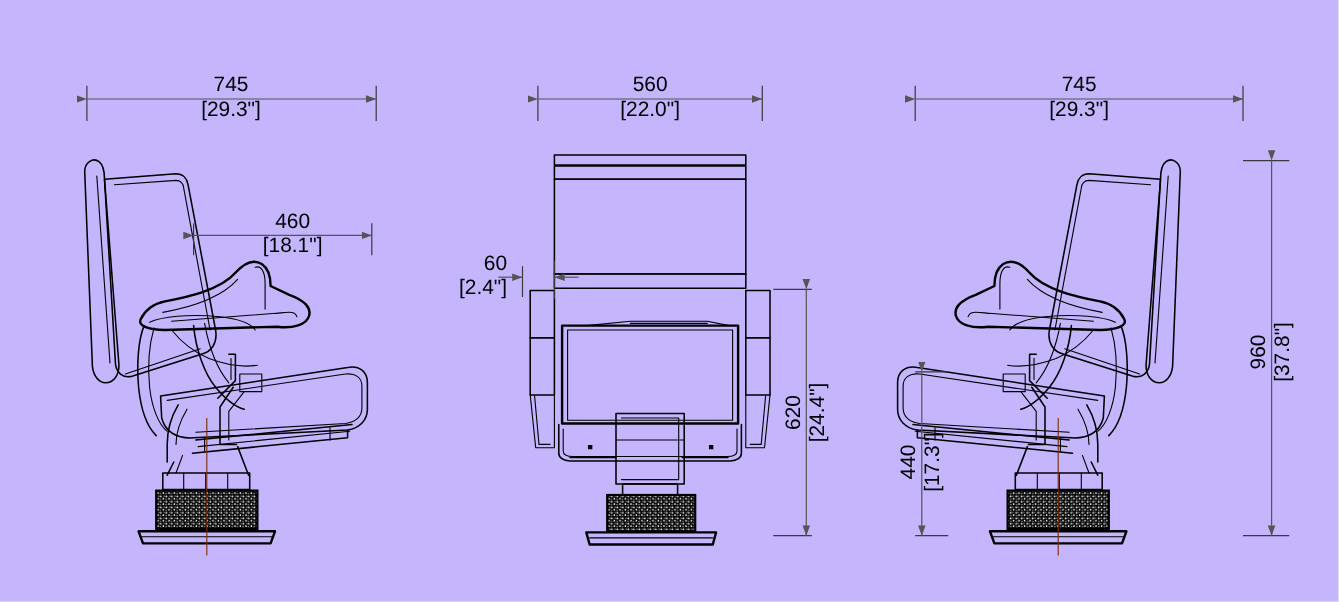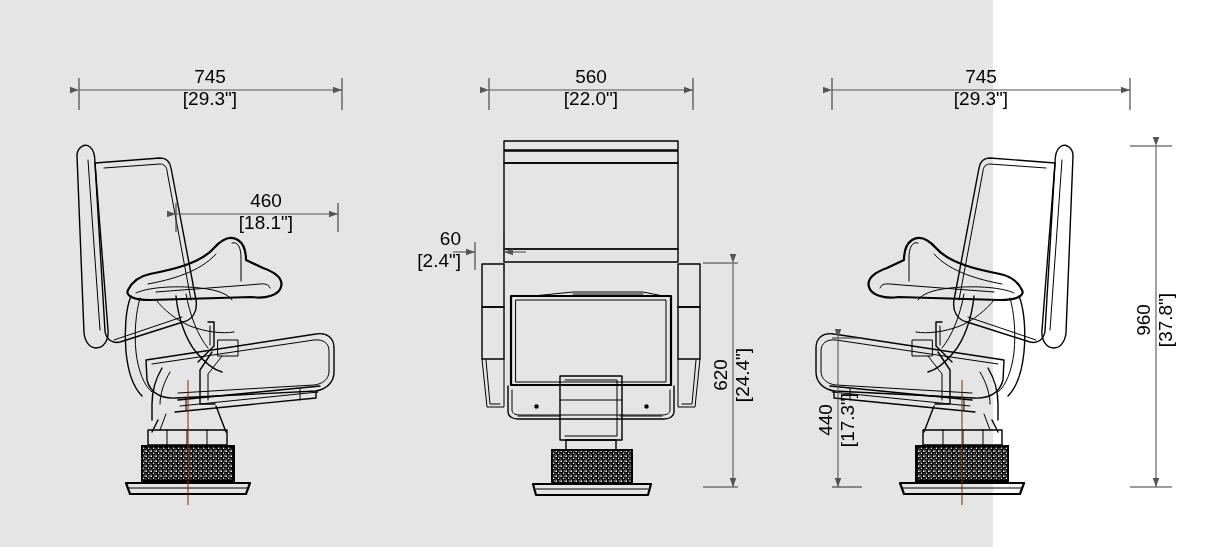--- a/index.html
+++ b/index.html
@@ -8,23 +8,23 @@
     background: #ffffff;
   }
   body {
     width: 1217px;
     height: 547px;
     overflow: hidden;
     font-family: "Liberation Sans", sans-serif;
   }
   #drawing-root {
     position: relative;
-    width: 993px;
+    width: 1217px;
     height: 547px;
-    background: #e5e5e5;
+    background: #c4b5fd;
   }
   svg.sheet {
     position: absolute;
     top: 0;
     left: 0;
     width: 1217px;
     height: 547px;
     display: block;
   }
   .dim-text {

